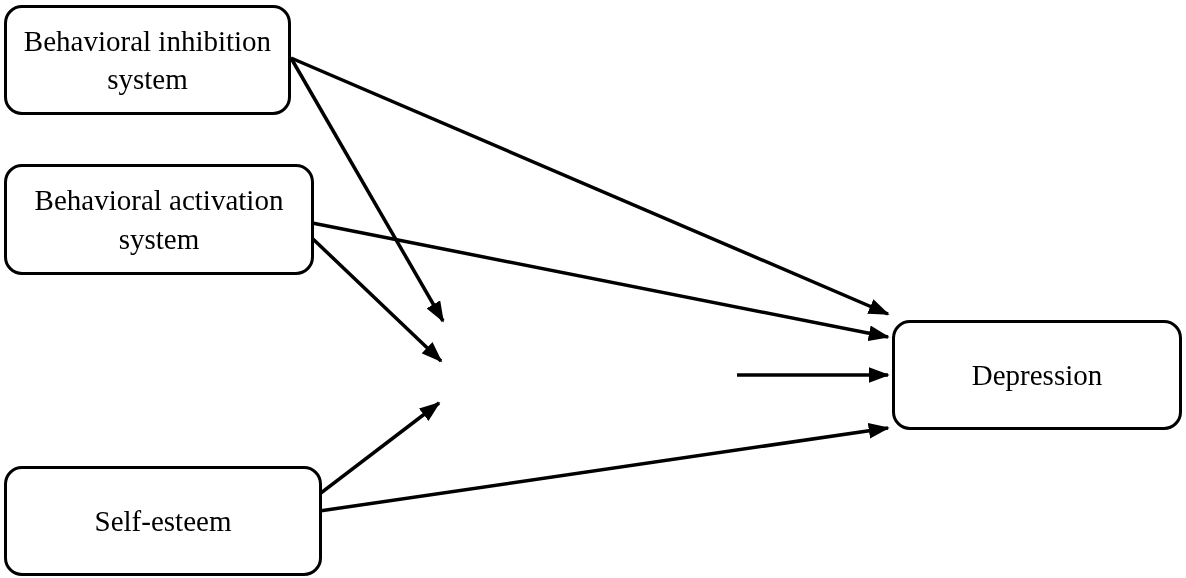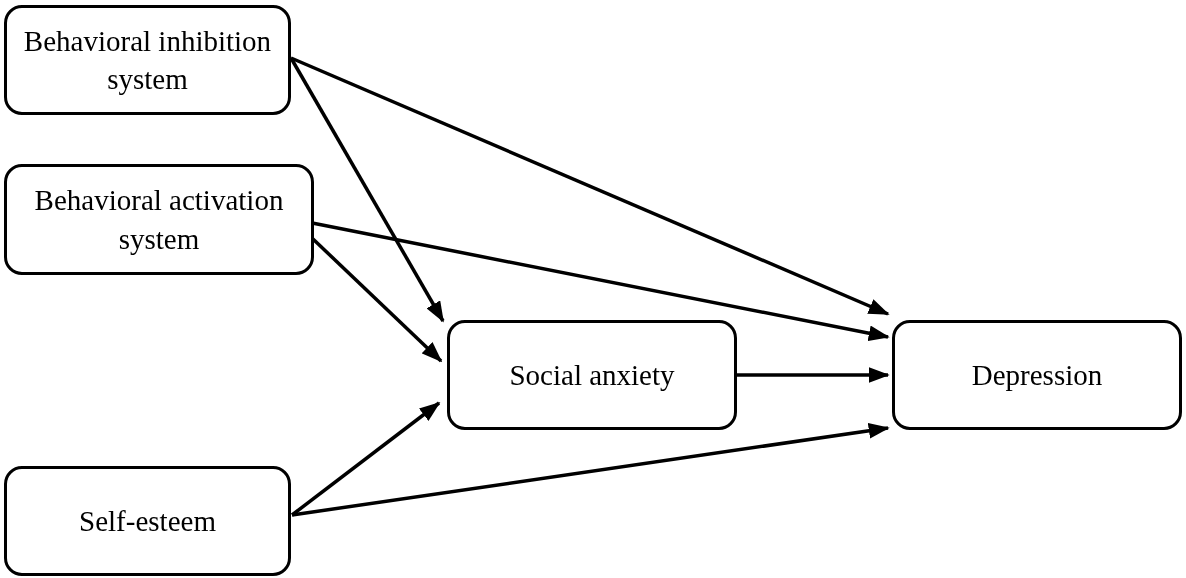--- a/index.html
+++ b/index.html
@@ -26,21 +26,21 @@
     justify-content: center;
     text-align: center;
     font-size: 29px;
     line-height: 1.32;
     color: #000000;
     padding: 0 8px;
     z-index: 2;
   }
   .node-bis { left: 4px;   top: 5px;   width: 287px; height: 110px; }
   .node-bas { left: 4px;   top: 164px; width: 310px; height: 111px; }
-  .node-se  { left: 4px;   top: 466px; width: 287px; height: 110px; }
+  .node-se  { left: 4px;   top: 466px; width: 318px; height: 110px; }
   .node-sa  { left: 447px; top: 320px; width: 290px; height: 110px; }
   .node-dep { left: 892px; top: 320px; width: 290px; height: 110px; }
   .arrow-layer {
     position: absolute;
     left: 0; top: 0;
     width: 1186px;
     height: 578px;
     z-index: 1;
     pointer-events: none;
   }
@@ -74,21 +74,18 @@
   </div>
 
   <div class="node node-bas">
     <span>Behavioral activation system</span>
   </div>
 
   <div class="node node-se">
     <span>Self-esteem</span>
   </div>
 
-  <div class="node node-sa">
-    <span>Social anxiety</span>
-  </div>
 
   <div class="node node-dep">
     <span>Depression</span>
   </div>
 
 </div>
 
 </body></html>

